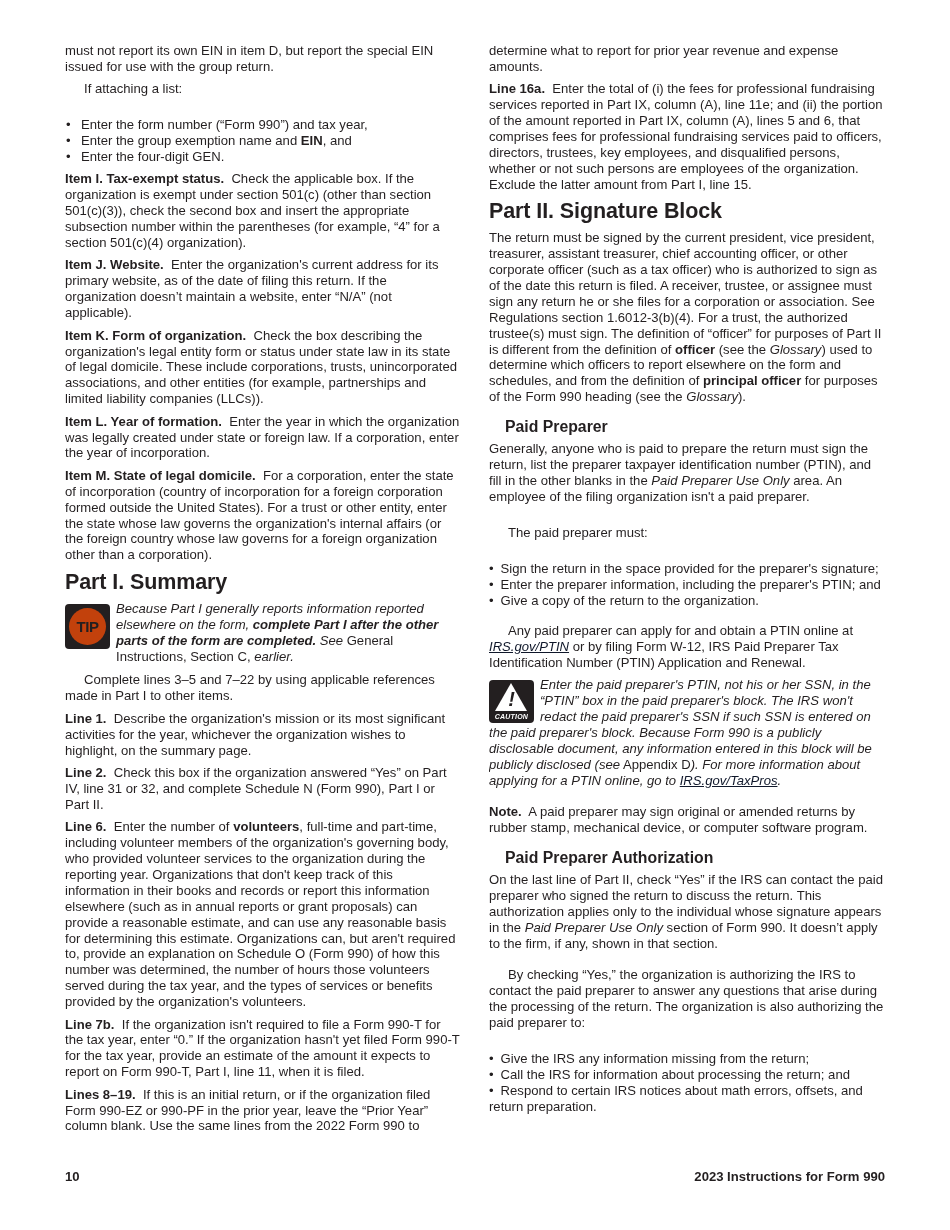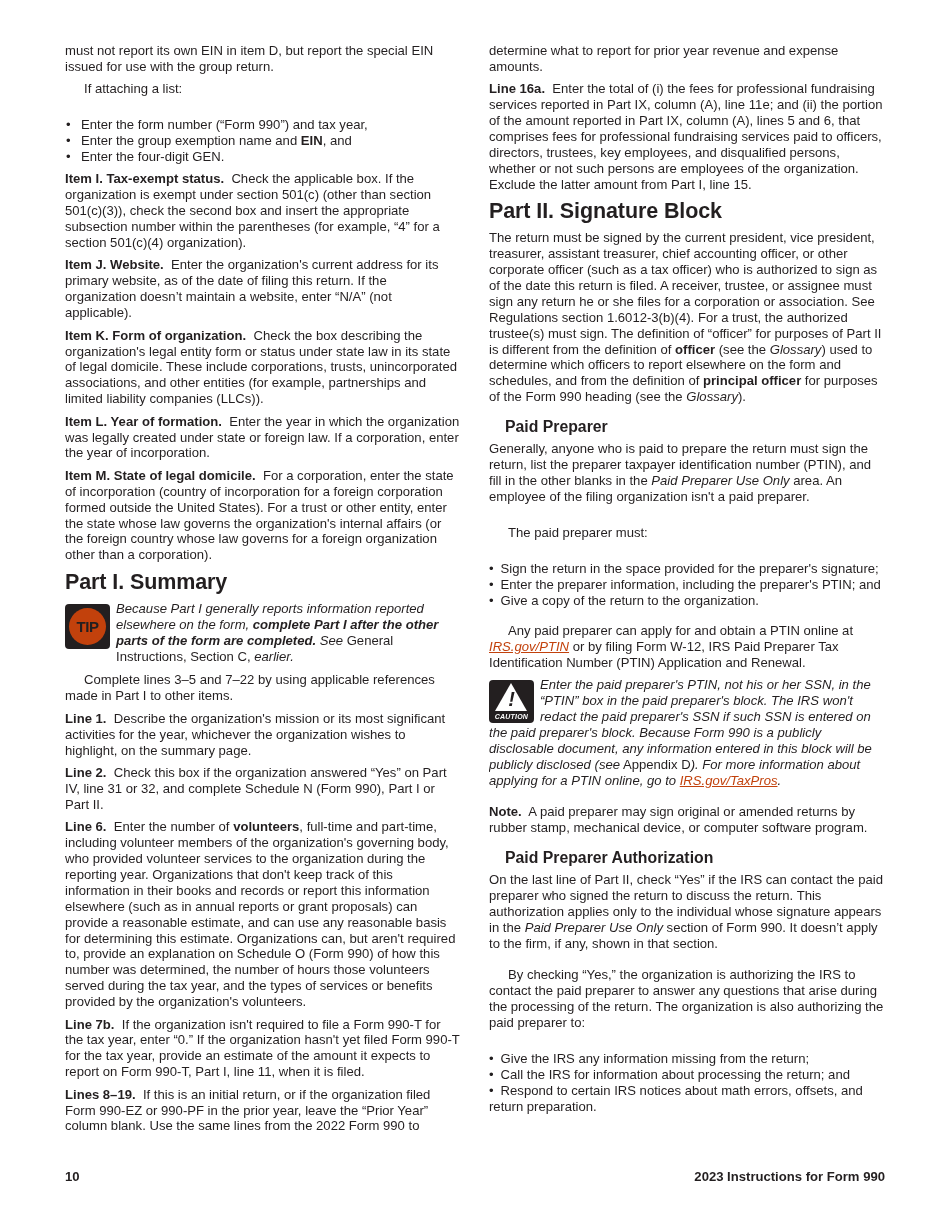--- a/index.html
+++ b/index.html
@@ -12,21 +12,21 @@
   .indent { text-indent: 19px; }
   b, .b { font-weight: bold; }
   i, .i { font-style: italic; }
   h2 { font-size: 21.5px; line-height: 25px; font-weight: bold; margin: 3px 0 6px 0; letter-spacing: -0.1px; }
   h3 { font-size: 15.8px; line-height: 19px; font-weight: bold; margin: 12px 0 5px 16px; }
   ul { list-style: none; margin-top: 20px; }
   ul li { position: relative; padding-left: 16px; }
   ul li::before { content: "\2022"; position: absolute; left: 1px; top: 0; }
   ul.hang li { padding-left: 0; }
   ul.hang li::before { position: static; margin-right: 7px; }
-  a { color: #c2410c; text-decoration: underline; font-style: italic; }
+  a { color: #0f172a; text-decoration: underline; font-style: italic; }
   .icon-box { float: left; width: 45px; height: 45px; background: #231f20; border-radius: 4px; margin: 3px 6px 1px 0; position: relative; }
   .tip-circle { position: absolute; left: 4px; top: 4px; width: 37px; height: 37px; border-radius: 50%; background: #c2410c; color: #231f20; font-weight: bold; font-size: 15px; line-height: 37px; text-align: center; letter-spacing: -0.5px; }
   .caution-box { float: left; width: 45px; height: 43px; background: #231f20; border-radius: 4px; margin: 3px 6px 1px 0; position: relative; }
   .caution-tri { position: absolute; left: 6px; top: 3px; width: 0; height: 0; border-left: 16px solid transparent; border-right: 16px solid transparent; border-bottom: 28px solid #fff; }
   .caution-excl { position: absolute; left: 0; width: 45px; top: 8px; text-align: center; font-weight: bold; font-size: 20px; line-height: 22px; color: #231f20; }
   .caution-label { position: absolute; left: 0; width: 45px; bottom: 2px; text-align: center; color: #fff; font-weight: bold; font-size: 7px; line-height: 8px; letter-spacing: 0.2px; }
   .gap { height: 14px; }
   .footer { position: absolute; top: 1169px; font-weight: bold; font-size: 13.1px; }
   .footer-left { left: 65px; }
   .footer-right { right: 65px; }

